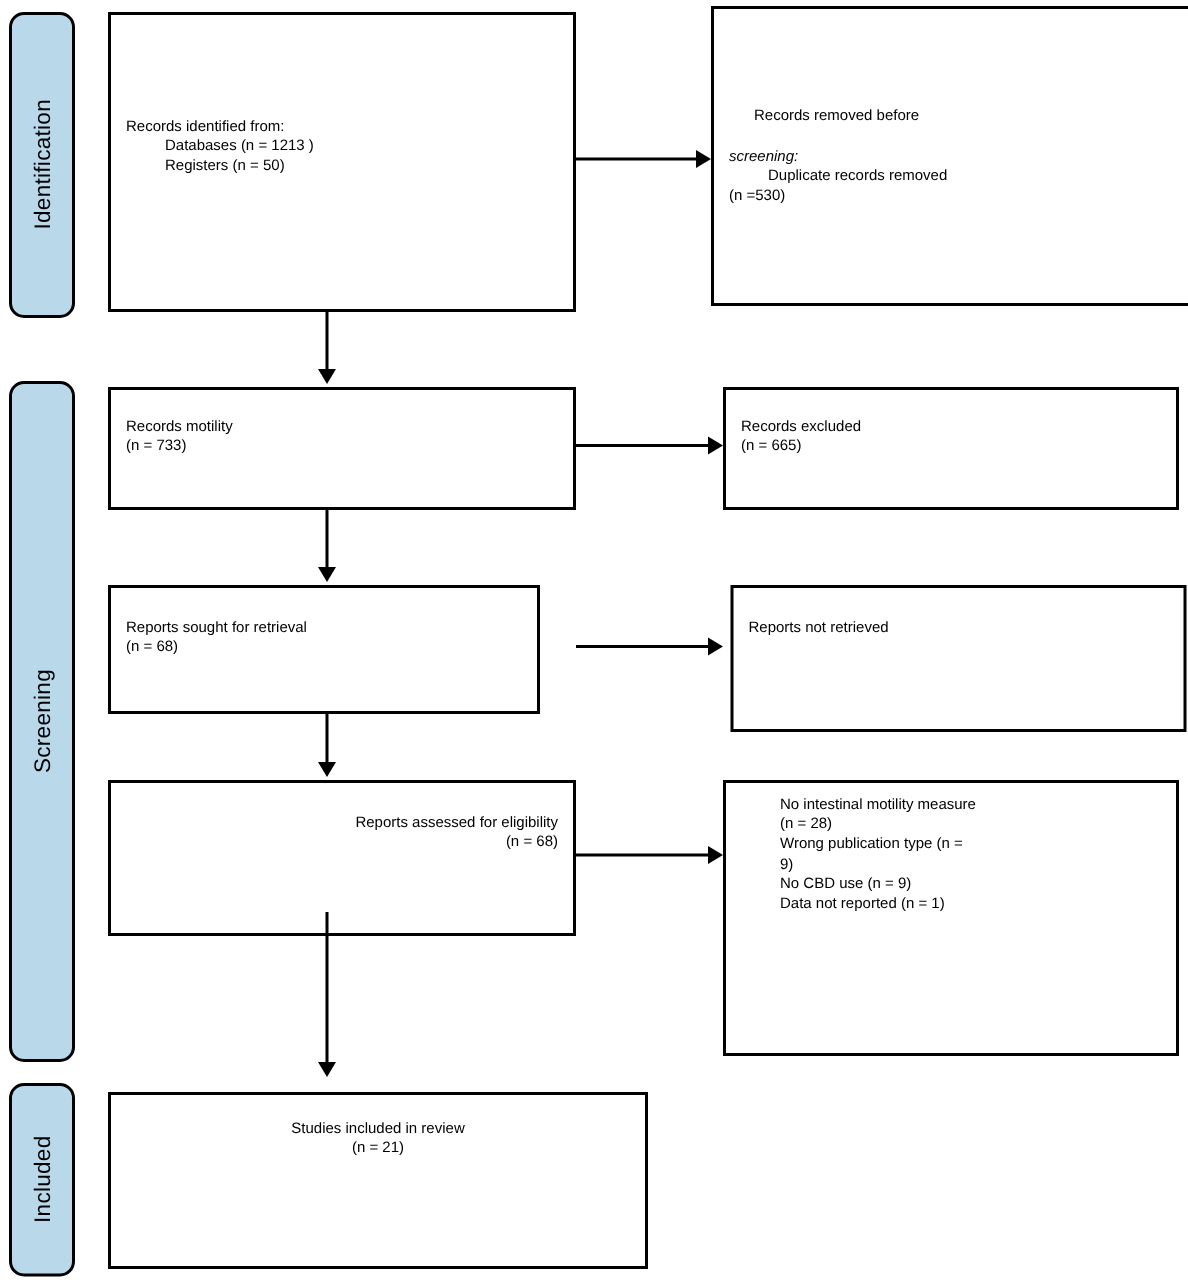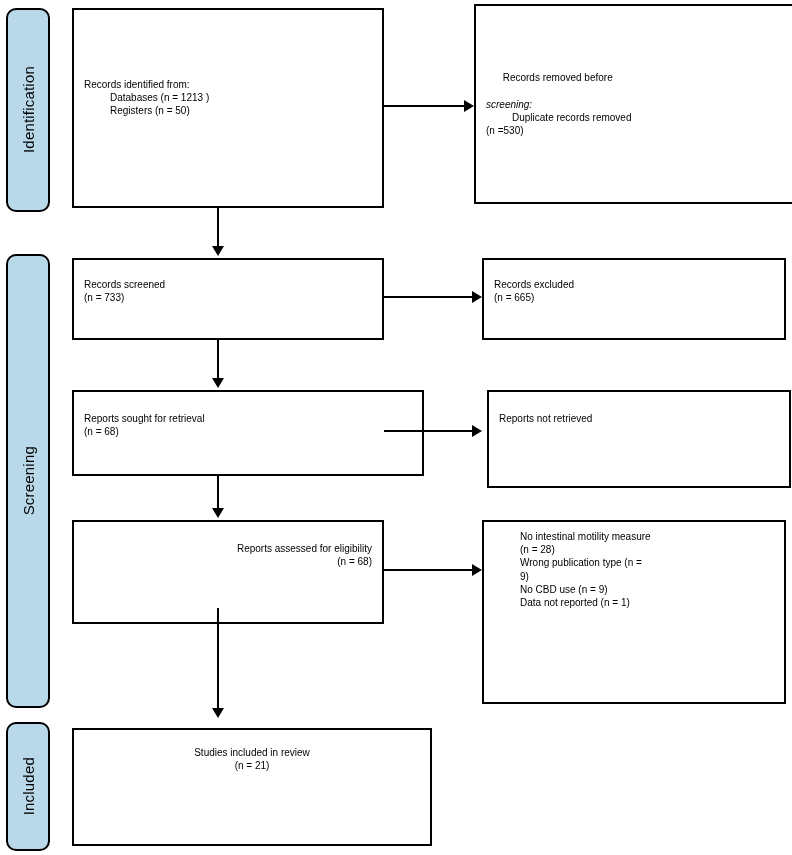--- a/index.html
+++ b/index.html
@@ -107,30 +107,30 @@
   <div class="box" style="left:474px; top:4px; width:372px; height:200px;">
     <div class="line" style="margin-top:44px;">
       <span>Records removed before</span>
     </div>
     <div class="line ital">screening:</div>
     <div class="line indent">Duplicate records removed</div>
     <div class="line">(n =530)</div>
   </div>
 
   <div class="box" style="left:72px; top:258px; width:312px; height:82px;">
-    <div class="line" style="margin-top:10px;">Records screened</div>
+    <div class="line" style="margin-top:10px;">Records motility</div>
     <div class="line">(n = 733)</div>
   </div>
 
   <div class="box" style="left:482px; top:258px; width:304px; height:82px;">
     <div class="line" style="margin-top:10px;">Records excluded</div>
     <div class="line">(n = 665)</div>
   </div>
 
-  <div class="box" style="left:72px; top:390px; width:352px; height:86px;">
+  <div class="box" style="left:72px; top:390px; width:288px; height:86px;">
     <div class="line" style="margin-top:12px;">Reports sought for retrieval</div>
     <div class="line">(n = 68)</div>
   </div>
 
   <div class="box" style="left:487px; top:390px; width:304px; height:98px;">
     <div class="line" style="margin-top:12px;">Reports not retrieved</div>
   </div>
 
   <div class="box" style="left:72px; top:520px; width:312px; height:104px;text-align:right;">
     <div class="line" style="margin-top:12px;">Reports assessed for eligibility</div>

